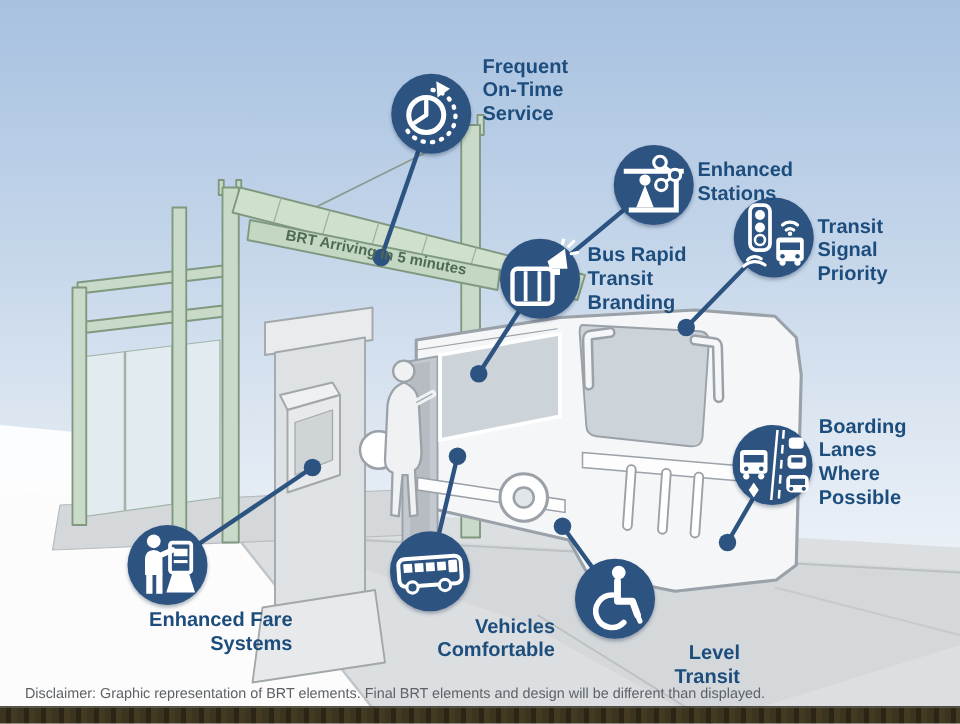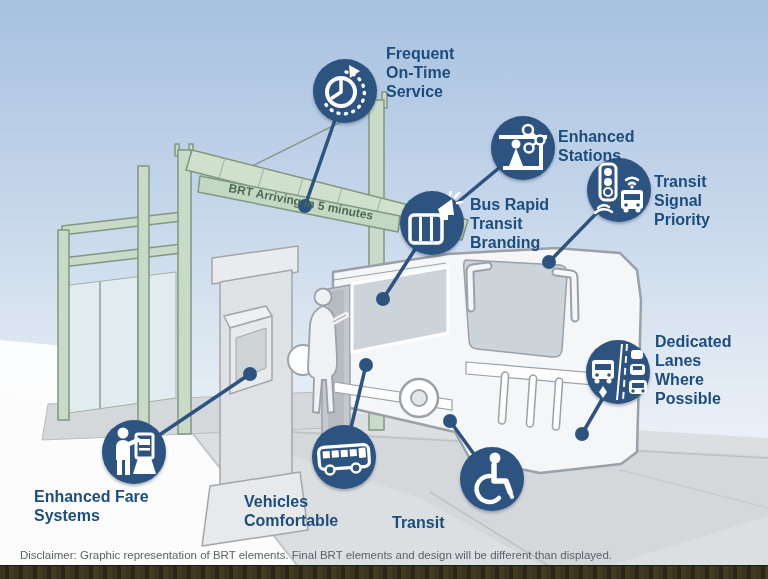--- a/index.html
+++ b/index.html
@@ -5,21 +5,21 @@
   html,body{margin:0;padding:0;background:#ffffff;}
   .canvas{position:relative;width:768px;height:579px;overflow:hidden;
     background:linear-gradient(180deg,#a7c1e0 0%,#c2d4e9 32%,#dce6f1 58%,#ecf1f7 78%,#f3f6f9 100%);
     font-family:"Liberation Sans",sans-serif;}
   .scene{position:absolute;left:0;top:0;width:768px;height:579px;}
   .badge{position:absolute;width:64px;height:64px;border-radius:50%;background:#2d5381;
     box-shadow:0 2px 3px rgba(30,50,80,.35);}
   .badge svg{position:absolute;left:0;top:0;width:64px;height:64px;}
   .lbl{position:absolute;font-weight:700;font-size:16px;line-height:19px;color:#1d4d7d;}
   .lbl span{display:block;}
-  .lbl.center{text-align:left;width:200px;}
+  .lbl.center{text-align:right;width:200px;}
   .sign{position:absolute;left:230px;top:182px;width:170px;transform:rotate(11deg);
     transform-origin:left top;font-weight:700;font-size:12px;line-height:13px;color:#4d6a55;}
   .disclaimer{position:absolute;left:0;top:549px;width:632px;text-align:center;
     font-size:11.5px;color:#5e6266;}
   .ground-strip{position:absolute;left:0;top:565px;width:768px;height:14px;
     background:repeating-linear-gradient(90deg,#3b3520 0 5px,#2a2514 5px 9px,#433a22 9px 14px);
     border-top:1px solid #1f1b0e;}
 </style>
 </head>
 <body>
@@ -267,33 +267,34 @@
     <span>Bus Rapid</span>
       <span>Transit</span>
       <span>Branding</span>
   </div>
   <div class="lbl" style="left:654px;top:172px;">
     <span>Transit</span>
       <span>Signal</span>
       <span>Priority</span>
   </div>
   <div class="lbl" style="left:655px;top:332px;">
-    <span>Dedicated</span>
+    <span>Boarding</span>
       <span>Lanes</span>
       <span>Where</span>
       <span>Possible</span>
   </div>
   <div class="lbl center" style="left:34px;top:487px;">
     <span>Enhanced Fare</span>
       <span>Systems</span>
   </div>
   <div class="lbl center" style="left:244px;top:492px;">
     <span>Vehicles</span>
       <span>Comfortable</span>
   </div>
   <div class="lbl center" style="left:392px;top:513px;">
+    <span>Level</span>
       <span>Transit</span>
   </div>
 
   <div class="disclaimer">Disclaimer: Graphic representation of BRT elements. Final BRT elements and design will be different than displayed.</div>
   <div class="ground-strip"></div>
 
 </div>
 
 </body></html>

